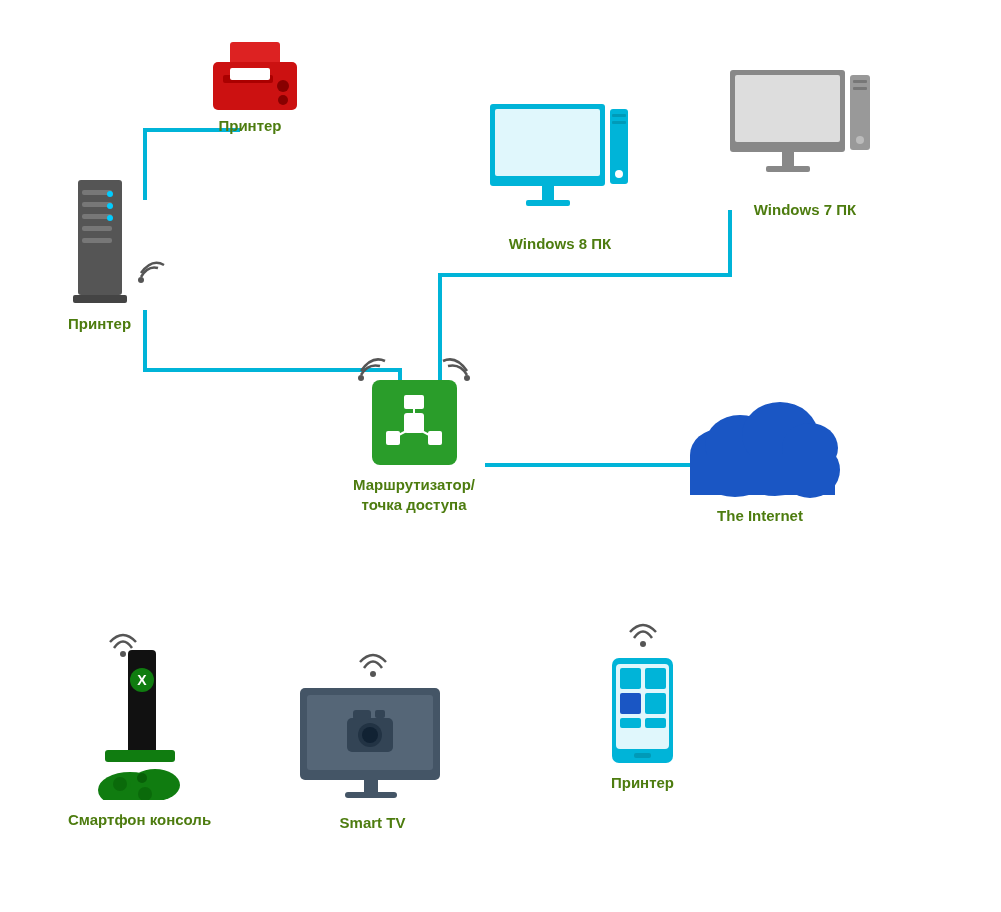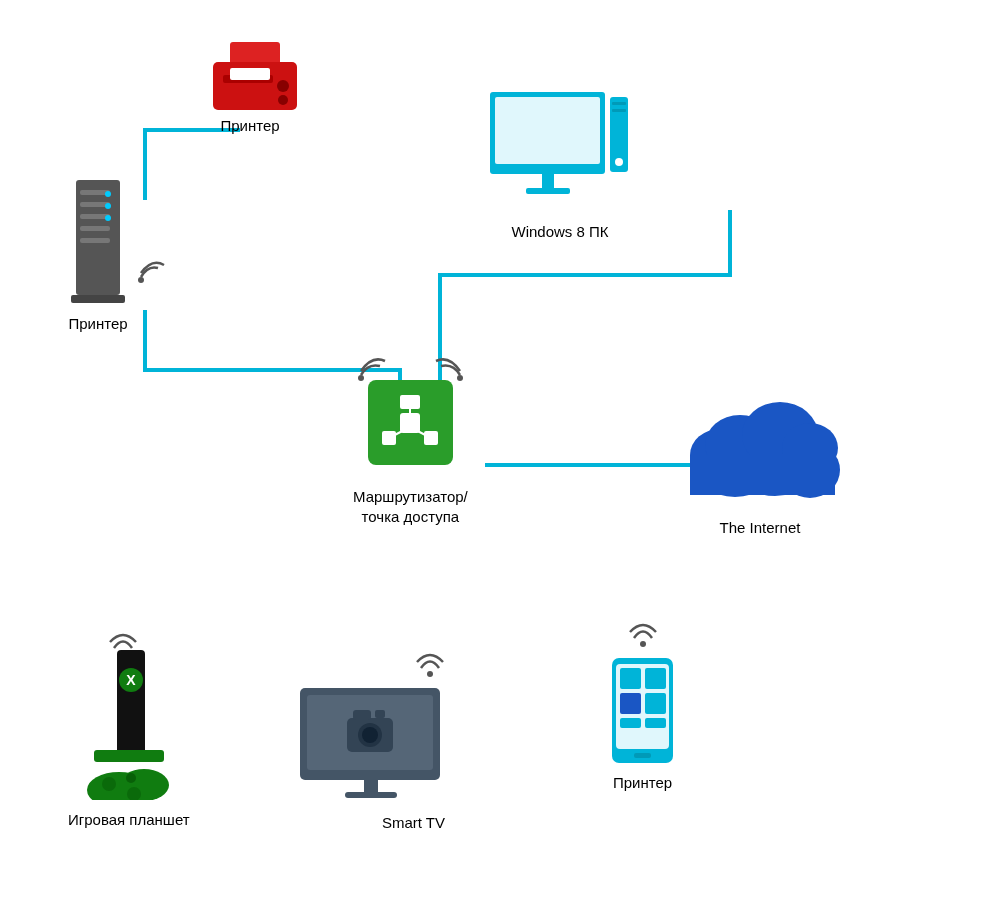--- a/index.html
+++ b/index.html
@@ -30,23 +30,24 @@
     .device {
       position: absolute;
       display: flex;
       flex-direction: column;
       align-items: center;
       text-align: center;
     }
 
     .device-label {
       font-size: 15px;
-      color: #000000;
+      color: #4d7c0f;
       margin-top: 6px;
       line-height: 1.3;
+      font-weight: bold;
     }
 
     
     .printer-icon {
       position: relative;
       width: 90px;
       height: 70px;
     }
     .router-body {
       width: 85px;
@@ -120,40 +121,59 @@
     <div style="position:absolute; top:80px; left:70px;">
       <svg width="30" height="25" viewBox="0 0 30 25">
         <circle cx="3" cy="20" r="3" fill="#555"></circle>
         <path d="M3,17 Q10,5 20,8" fill="none" stroke="#555" stroke-width="2.5"></path>
         <path d="M3,13 Q14,-2 26,5" fill="none" stroke="#555" stroke-width="2.5"></path>
       </svg>
     </div>
     <div class="device-label" style="margin-top:4px;">Принтер</div>
   </div>
 
-  <div class="device" style="left:490px; top:92px;">
+  <div class="device" style="left:490px; top:104px;">
     <div style="position:relative; width:140px;">
       <svg width="140" height="120" viewBox="0 0 140 120">
 
         <rect x="0" y="0" width="115" height="82" rx="3" fill="#00b4d8"></rect>
         <rect x="5" y="5" width="105" height="67" rx="2" fill="#e0f7fc"></rect>
 
         <rect x="52" y="82" width="12" height="14" fill="#00b4d8"></rect>
 
         <rect x="36" y="96" width="44" height="6" rx="2" fill="#00b4d8"></rect>
 
         <rect x="120" y="5" width="18" height="75" rx="3" fill="#00b4d8"></rect>
         <circle cx="129" cy="70" r="4" fill="white"></circle>
         <rect x="122" y="10" width="14" height="3" rx="1" fill="#009ab8"></rect>
         <rect x="122" y="17" width="14" height="3" rx="1" fill="#009ab8"></rect>
       </svg>
     </div>
     <div class="device-label">Windows 8 ПК</div>
   </div>
 
+  <div class="device" style="left:730px; top:70px;">
+    <div style="position:relative;">
+      <svg width="150" height="120" viewBox="0 0 150 120">
+
+        <rect x="0" y="0" width="115" height="82" rx="3" fill="#888"></rect>
+        <rect x="5" y="5" width="105" height="67" rx="2" fill="#ddd"></rect>
+
+        <rect x="52" y="82" width="12" height="14" fill="#888"></rect>
+
+        <rect x="36" y="96" width="44" height="6" rx="2" fill="#888"></rect>
+
+        <rect x="120" y="5" width="20" height="75" rx="3" fill="#999"></rect>
+        <circle cx="130" cy="70" r="4" fill="#bbb"></circle>
+        <rect x="123" y="10" width="14" height="3" rx="1" fill="#777"></rect>
+        <rect x="123" y="17" width="14" height="3" rx="1" fill="#777"></rect>
+      </svg>
+    </div>
+    <div class="device-label">Windows 7 ПК</div>
+  </div>
 
   <div class="device" style="left:353px; top:380px;">
 
     <div style="position:absolute; top:-25px; left:5px;">
       <svg width="30" height="28" viewBox="0 0 30 28">
         <circle cx="3" cy="23" r="3" fill="#555"></circle>
         <path d="M3,20 Q10,8 22,11" fill="none" stroke="#555" stroke-width="2.5"></path>
         <path d="M3,16 Q14,0 27,6" fill="none" stroke="#555" stroke-width="2.5"></path>
       </svg>
     </div>
@@ -175,25 +195,25 @@
 
         <rect x="44" y="38" width="14" height="14" rx="2" fill="white"></rect>
 
         <rect x="20" y="2" width="20" height="14" rx="2" fill="white"></rect>
 
         <line x1="30" y1="34" x2="9" y2="45" stroke="white" stroke-width="2"></line>
         <line x1="30" y1="34" x2="51" y2="45" stroke="white" stroke-width="2"></line>
         <line x1="30" y1="20" x2="30" y2="16" stroke="white" stroke-width="2"></line>
       </svg>
     </div>
-    <div class="device-label" style="white-space:pre-line; margin-top:22px;">Маршрутизатор/
+    <div class="device-label" style="white-space:pre-line; margin-top:10px;">Маршрутизатор/
 точка доступа</div>
   </div>
 
-  <div class="device" style="left:680px; top:390px;gap:12px;">
+  <div class="device" style="left:680px; top:390px;">
     <svg width="160" height="110" viewBox="0 0 160 110">
 
       <ellipse cx="55" cy="75" rx="42" ry="32" fill="#1a56c4"></ellipse>
       <ellipse cx="95" cy="70" rx="45" ry="36" fill="#1a56c4"></ellipse>
       <ellipse cx="130" cy="80" rx="30" ry="28" fill="#1a56c4"></ellipse>
       <ellipse cx="40" cy="65" rx="30" ry="26" fill="#1a56c4"></ellipse>
 
       <ellipse cx="60" cy="55" rx="35" ry="30" fill="#1a56c4"></ellipse>
       <ellipse cx="100" cy="45" rx="38" ry="33" fill="#1a56c4"></ellipse>
       <ellipse cx="130" cy="58" rx="28" ry="25" fill="#1a56c4"></ellipse>
@@ -226,24 +246,24 @@
 
         <ellipse cx="40" cy="140" rx="32" ry="18" fill="#107c10"></ellipse>
         <ellipse cx="65" cy="135" rx="25" ry="16" fill="#107c10"></ellipse>
 
         <circle cx="30" cy="134" r="7" fill="#0a6a0a"></circle>
         <circle cx="55" cy="144" r="7" fill="#0a6a0a"></circle>
 
         <circle cx="52" cy="128" r="5" fill="#086008"></circle>
       </svg>
     </div>
-    <div class="device-label">Игровая планшет</div>
-  </div>
-
-  <div class="device" style="left:300px; top:650px;align-items:flex-end;">
+    <div class="device-label">Смартфон консоль</div>
+  </div>
+
+  <div class="device" style="left:300px; top:650px;">
 
     <div style="margin-bottom:6px;">
       <svg width="30" height="28" viewBox="0 0 30 28">
         <circle cx="15" cy="24" r="3" fill="#555"></circle>
         <path d="M6,18 Q15,5 24,18" fill="none" stroke="#555" stroke-width="2.5"></path>
         <path d="M2,12 Q15,-2 28,12" fill="none" stroke="#555" stroke-width="2.5"></path>
       </svg>
     </div>
     <div>
       <svg width="145" height="115" viewBox="0 0 145 115">

